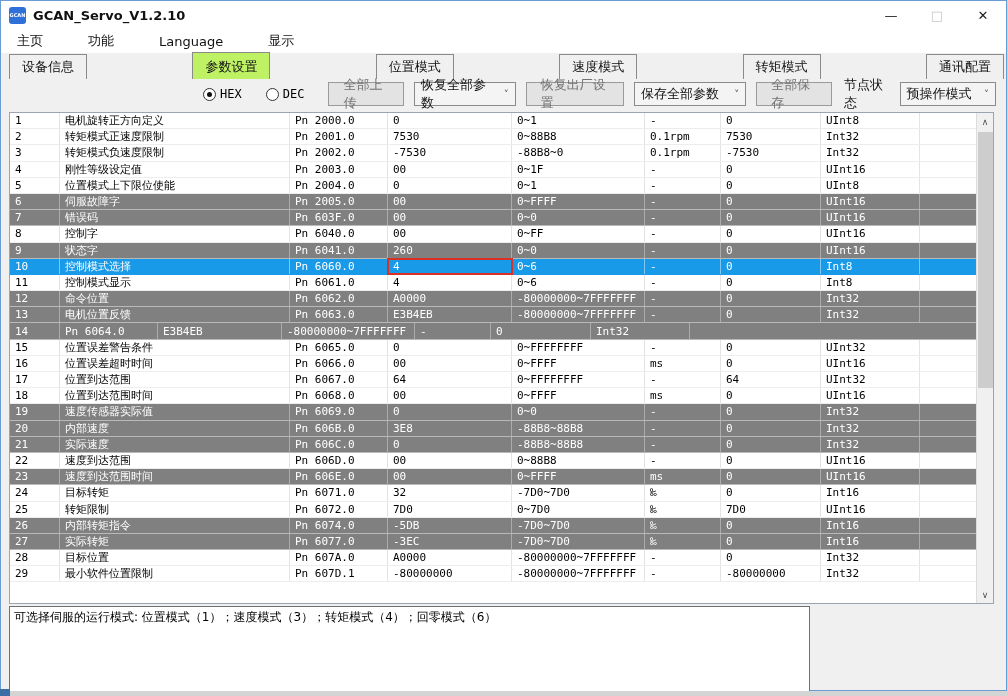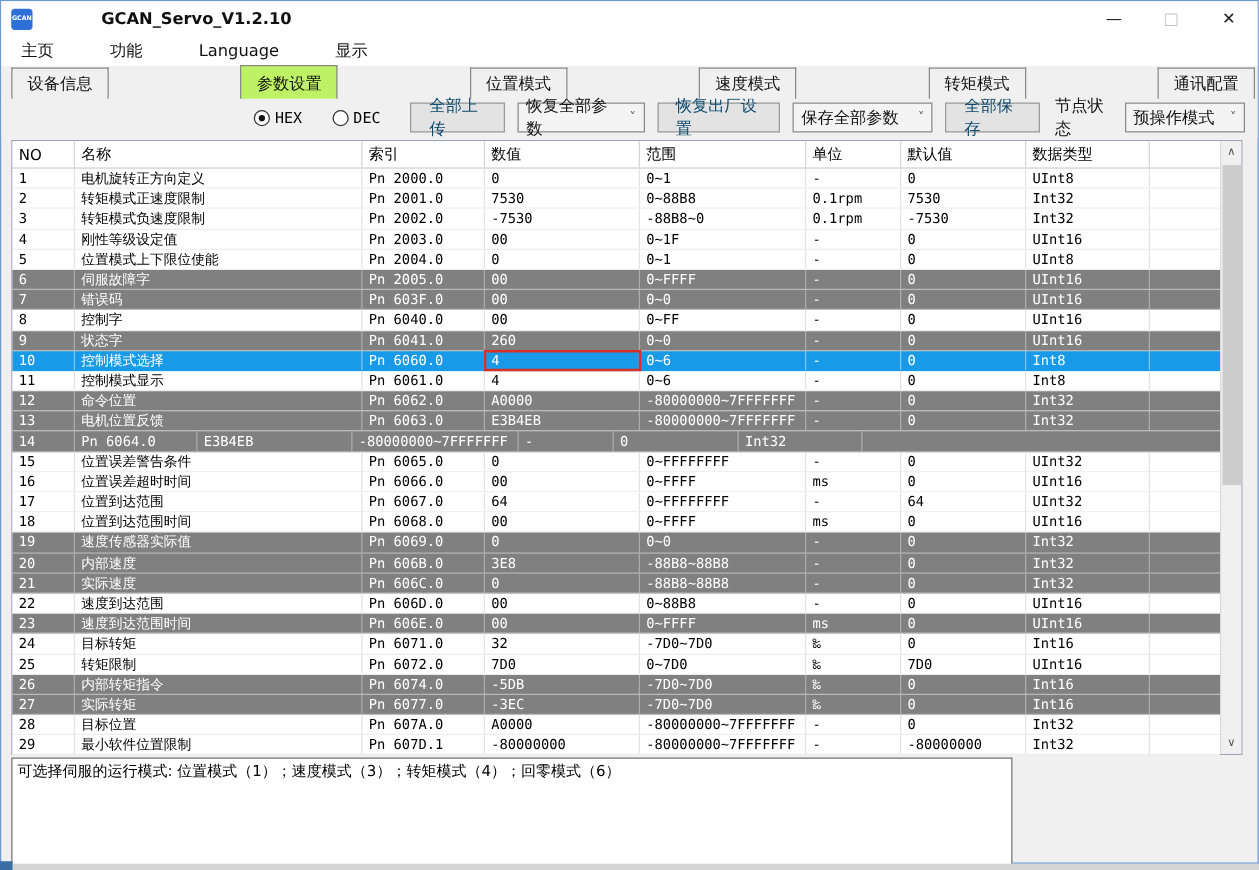--- a/index.html
+++ b/index.html
@@ -1,20 +1,20 @@
 <!DOCTYPE html>
 <html><head>
 <meta charset="utf-8">
 <style>
   * { margin:0; padding:0; box-sizing:border-box; }
   html,body { width:1007px; height:696px; font-family:"DejaVu Sans",sans-serif; background:#d8d8d8; overflow:hidden; }
   .window { position:absolute; left:0; top:0; width:1007px; height:691px; background:#f0f0f0; border:1px solid #6b9bd2; display:flex; flex-direction:column; }
 
   
-  .titlebar { height:28px; background:#ffffff; display:flex; align-items:center; padding-left:8px; flex:0 0 auto;gap:48px; }
+  .titlebar { height:28px; background:#ffffff; display:flex; align-items:center; padding-left:8px; flex:0 0 auto; }
   .app-icon { width:17px; height:17px; background:#2f6fd8; border-radius:3px; color:#fff; font-size:5px; display:flex; align-items:center; justify-content:center; letter-spacing:0; font-weight:bold; }
   .title-text { margin-left:7px; font-size:13px; font-weight:bold; color:#111; }
   .win-controls { margin-left:auto; display:flex; height:100%; }
   .win-btn { width:46px; height:100%; display:flex; align-items:center; justify-content:center; font-size:13px; color:#222; }
   .win-btn.max { color:#c6c6c6; }
 
   
   .menubar { height:24px; background:#ffffff; display:flex; align-items:center; padding-left:16px; gap:45px; flex:0 0 auto; }
   .menu-item { font-size:13px; color:#111; cursor:default; }
 
@@ -22,21 +22,21 @@
   .tabstrip { height:25px; background:#f0f0f0; display:flex; align-items:flex-end; padding-left:8px; flex:0 0 auto;justify-content:space-between; }
   .tab { font-size:13px; padding:3px 12px 3px 12px; border:1px solid #8a8a8a; border-bottom:none; background:#f0f0f0; margin-right:2px; color:#111; position:relative; top:1px; }
   .tab.active { background:#bef264; padding-top:5px; top:1px; z-index:2; }
 
   
   .toolbar { height:32px; background:#f0f0f0; display:flex; align-items:center; flex:0 0 auto; padding-left:202px; }
   .radio-group { display:flex; align-items:center; gap:4px; margin-right:14px; }
   .radio { width:13px; height:13px; border:1px solid #333; border-radius:50%; background:#fff; position:relative; }
   .radio.checked::after { content:""; position:absolute; left:3px; top:3px; width:5px; height:5px; border-radius:50%; background:#111; }
   .radio-label { font-size:12px; font-family:"DejaVu Sans Mono",monospace; margin-right:10px; }
-  .tb-btn { height:24px; background:#e3e3e3; border:1px solid #9a9a9a; font-size:13px; padding:0 14px; margin-right:10px; display:flex; align-items:center; color:#0c4a6e; }
+  .tb-btn { height:24px; background:#e3e3e3; border:1px solid #9a9a9a; font-size:13px; padding:0 14px; margin-right:10px; display:flex; align-items:center; color:#737373; }
   .tb-dd { height:24px; background:#f4f4f4; border:1px solid #8a8a8a; font-size:13px; padding:0 6px; margin-right:10px; display:flex; align-items:center; justify-content:space-between; color:#111; }
   .dd-chev { font-size:10px; color:#555; margin-left:12px; }
   .tb-label { font-size:13px; margin:0 10px 0 2px; color:#111; }
 
   
   .table-wrap { position:relative; margin:2px 0 0 8px; width:985px; height:492px; background:#ffffff; border:1px solid #9aa5b1; display:flex; flex:0 0 auto; }
   .grid { width:968px; display:flex; flex-direction:column; }
   .grid-header { display:flex; height:22px; border-bottom:1px solid #c8c8c8; background:#fff; flex:0 0 auto; }
   .grid-header .cell { font-size:12px; color:#000; display:flex; align-items:center; border-right:1px solid #d6d6d6; padding-left:5px; overflow:hidden; white-space:nowrap; }
   .grid-body { display:flex; flex-direction:column; }
@@ -125,31 +125,20 @@
     <div class="tb-btn">全部保存</div>
     <span class="tb-label">节点状态</span>
     <div class="tb-dd" style="width:108px">
       <span>预操作模式</span>
       <span class="dd-chev">˅</span>
     </div>
   </div>
 
   <div class="table-wrap">
     <div class="grid">
-      <div class="grid-header">
-          <div class="cell c0">NO</div>
-          <div class="cell c1">名称</div>
-          <div class="cell c2">索引</div>
-          <div class="cell c3">数值</div>
-          <div class="cell c4">范围</div>
-          <div class="cell c5">单位</div>
-          <div class="cell c6">默认值</div>
-          <div class="cell c7">数据类型</div>
-          <div class="cell c8"></div>
-        </div>
       <div class="grid-body">
           <div class="row ">
             <div class="cell c0 num">1</div>
             <div class="cell c1">电机旋转正方向定义</div>
             <div class="cell c2 num">Pn 2000.0</div>
             <div class="cell c3 num">0</div>
             <div class="cell c4 num">0~1</div>
             <div class="cell c5 num">-</div>
             <div class="cell c6 num">0</div>
             <div class="cell c7 num">UInt8</div>

